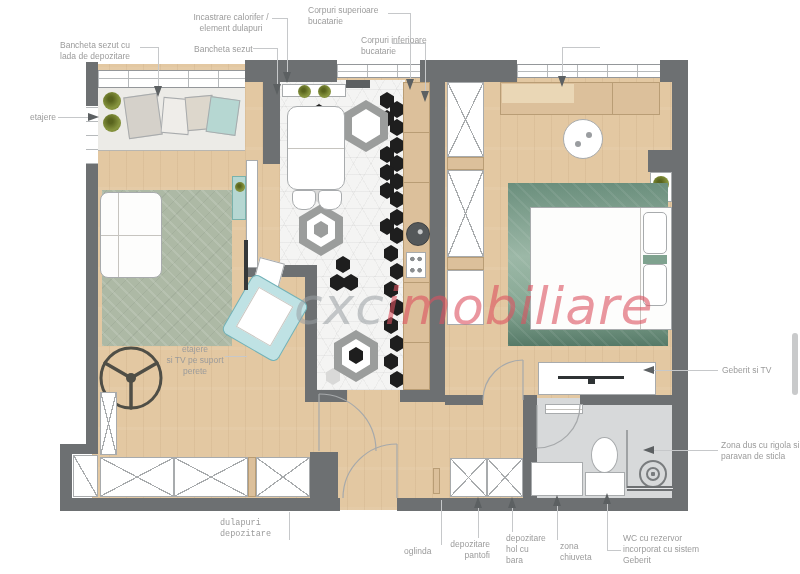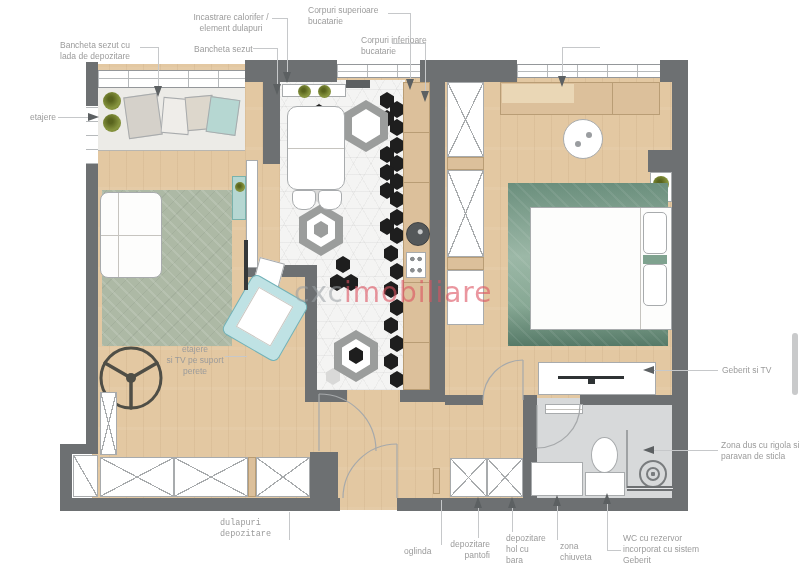--- a/index.html
+++ b/index.html
@@ -46,22 +46,22 @@
   .arr.u{border-left:4px solid transparent;border-right:4px solid transparent;border-bottom:11px solid var(--arrow);}
   .arr.l{border-top:4px solid transparent;border-bottom:4px solid transparent;border-right:11px solid var(--arrow);}
   .arr.r{border-top:4px solid transparent;border-bottom:4px solid transparent;border-left:11px solid var(--arrow);}
   .rug-living{position:absolute;background:
     repeating-linear-gradient(45deg, rgba(255,255,255,.12) 0 2px, transparent 2px 9px),
     repeating-linear-gradient(-45deg, rgba(0,0,0,.05) 0 1px, transparent 1px 11px),
     var(--rugliving);}
   .rug-bed{position:absolute;background:
     repeating-linear-gradient(45deg, rgba(255,255,255,.07) 0 2px, transparent 2px 10px),
     linear-gradient(180deg, var(--rugbeda), var(--rugbedb) 45%, #87a894 75%, var(--rugbedc));}
-  .wm{position:absolute;left:294px;top:276px;font-size:28px;letter-spacing:1px;
-    font-family:"DejaVu Sans",sans-serif;font-weight:400;}
+  .wm{position:absolute;left:294px;top:276px;font-size:52px;letter-spacing:1px;
+    font-family:"DejaVu Sans",sans-serif;font-weight:400;font-style:italic;}
   .wm .g{color:var(--wmgray);opacity:.55;} .wm .r{color:var(--wmred);opacity:.6;}
   .scrollbar{position:absolute;left:792px;top:333px;width:6px;height:62px;
     background:#c9cacb;border-radius:3px;}
 </style>
 </head>
 <body>
 
 <div class="plan">
 
   <div class="floor-wood" style="left:92px;top:64px;width:588px;height:446px;"></div>

